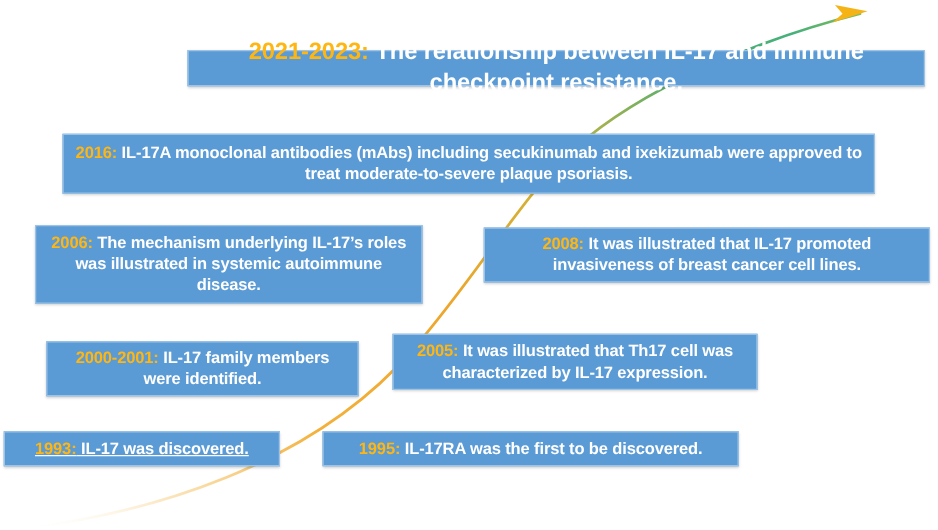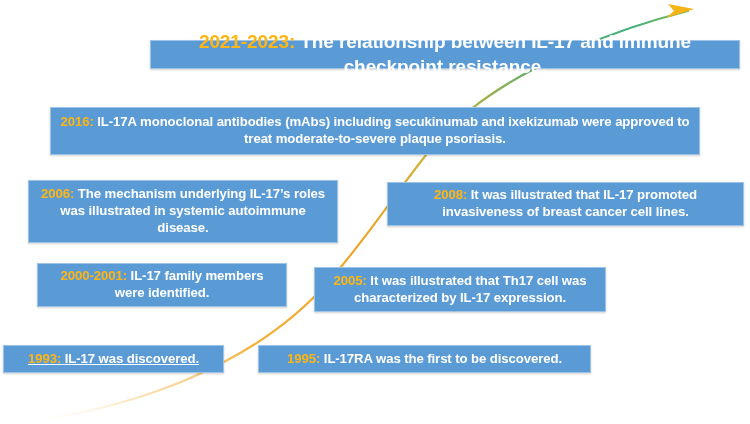--- a/index.html
+++ b/index.html
@@ -52,21 +52,21 @@
     color: #FFB612;
   }
   .desc {
     color: #ffffff;
   }
   
   .box-2021 { left: 150px; top: 40px;  width: 590px; height: 29px; font-size: 19px; }
   .box-2016 { left: 50px;  top: 107px; width: 650px; height: 48px; font-size: 13.2px; }
   .box-2006 { left: 28px;  top: 180px; width: 310px; height: 63px; font-size: 13.2px; }
   .box-2008 { left: 343px; top: 182px; width: 357px; height: 44px; font-size: 13.2px; margin-left: 44px; }
-  .box-2000 { left: 37px;  top: 263px; width: 250px; height: 44px; font-size: 13.2px; }
+  .box-2000 { left: 37px;  top: 273px; width: 250px; height: 44px; font-size: 13.2px; }
   .box-2005 { left: 314px; top: 267px; width: 292px; height: 45px; font-size: 13.2px; }
   .box-1993 { left: 3px;   top: 345px; width: 221px; height: 28px; font-size: 13.2px; text-decoration: underline; }
   .box-1995 { left: 258px; top: 345px; width: 333px; height: 28px; font-size: 13.2px; }
 </style>
 </head>
 <body>
 
 <div id="canvas">
 
   <svg id="timeline-arrow" viewBox="0 0 750 424" xmlns="http://www.w3.org/2000/svg">

